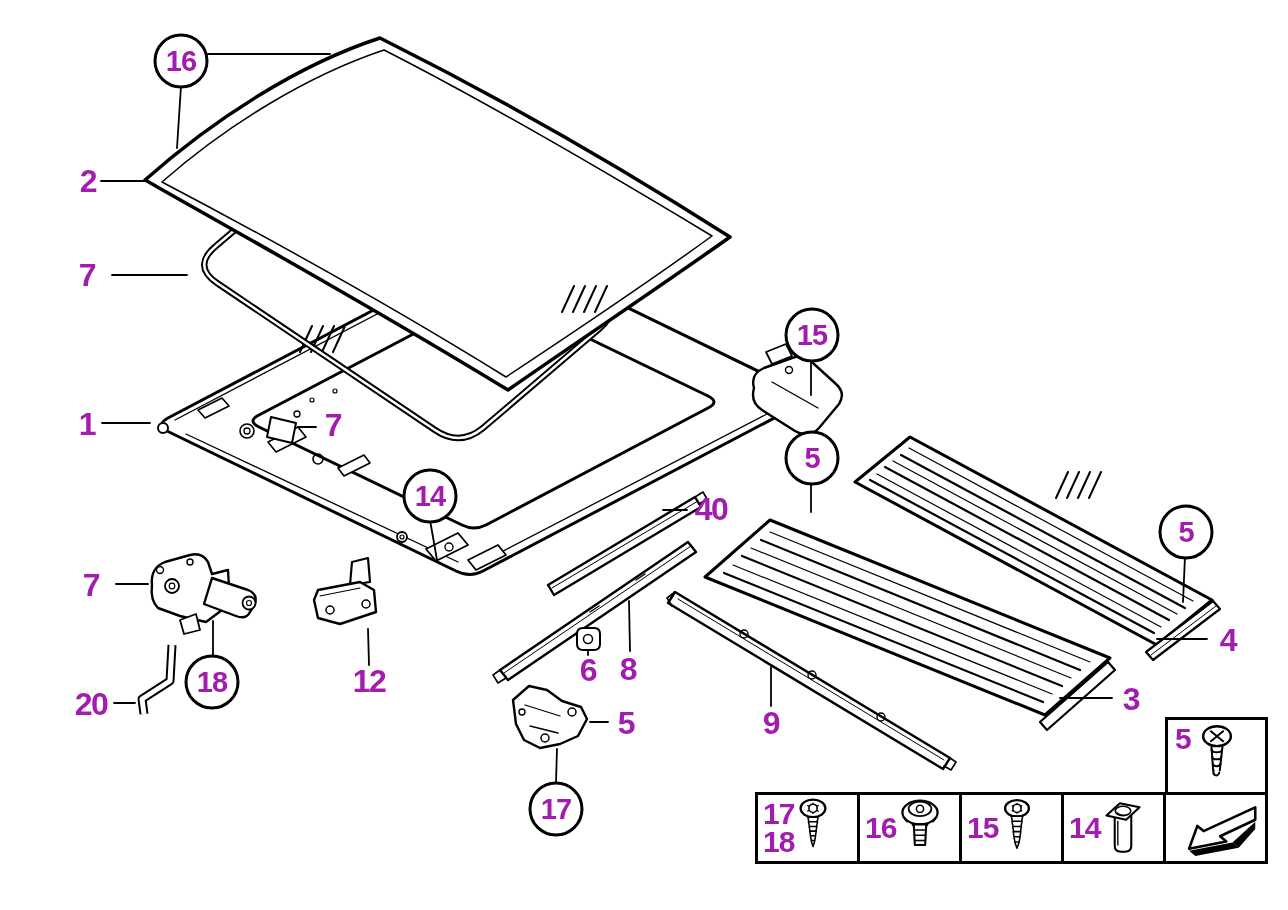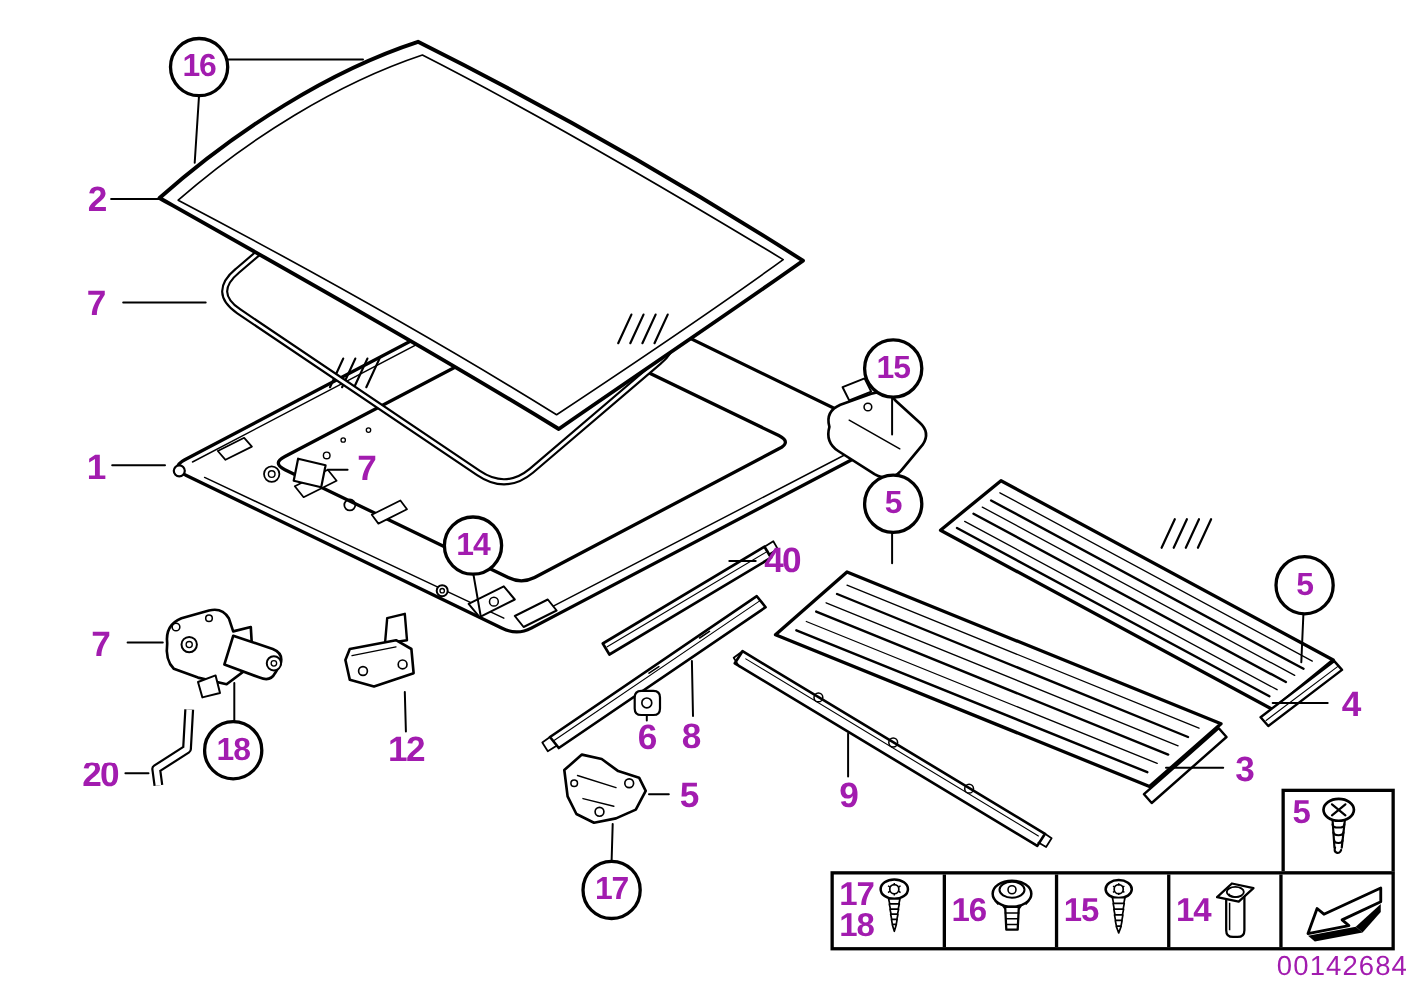--- a/index.html
+++ b/index.html
@@ -272,15 +272,14 @@
 
   <div class="legend-cell">
     <svg width="92" height="62" viewBox="0 0 86 60">
       <path d="M80,10 L80,22 L46,38 L52,43 L16,50 L24,28 L30,33 Z" fill="#fff" stroke="#000" stroke-width="2.5" stroke-linejoin="round"></path>
       <path d="M16,52 L58,44 L64,49 L22,57 Z" fill="#000"></path>
       <path d="M58,44 L80,24 L80,31 L64,49 Z" fill="#000"></path>
     </svg>
   </div>
 </div>
 
-<div class="part-number">00142684</div>
 
 </div>
 
 </body></html>

